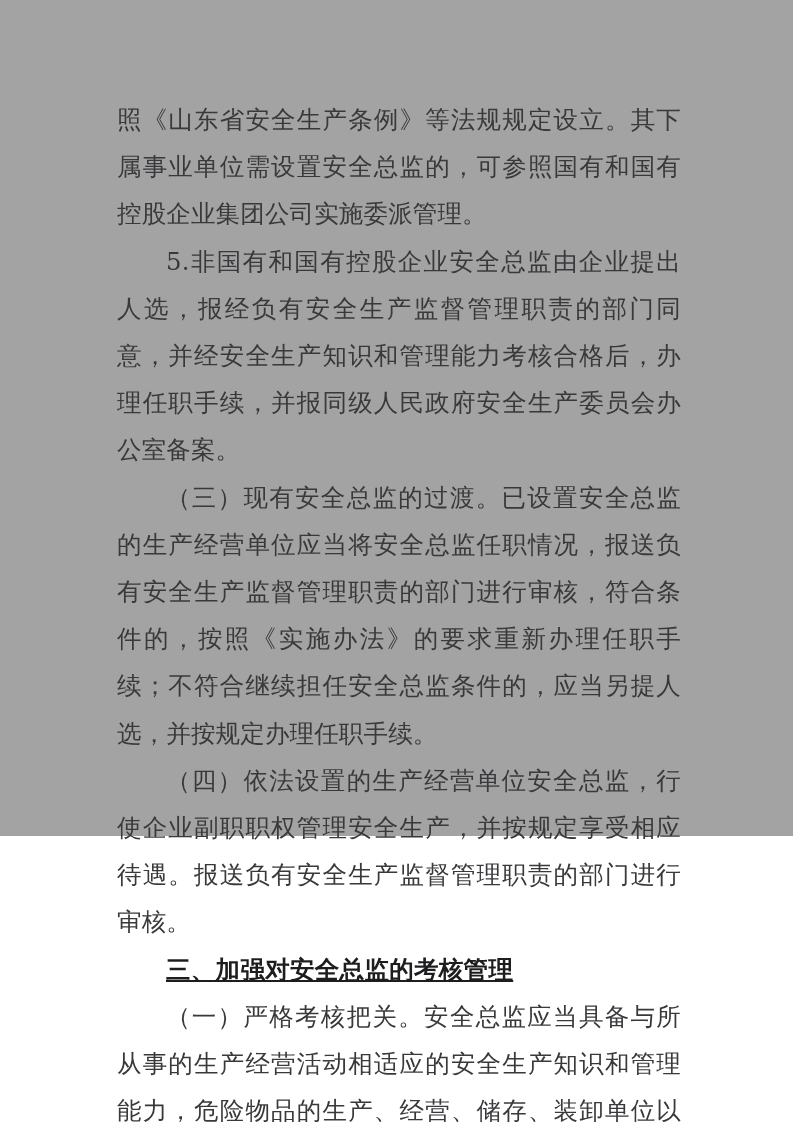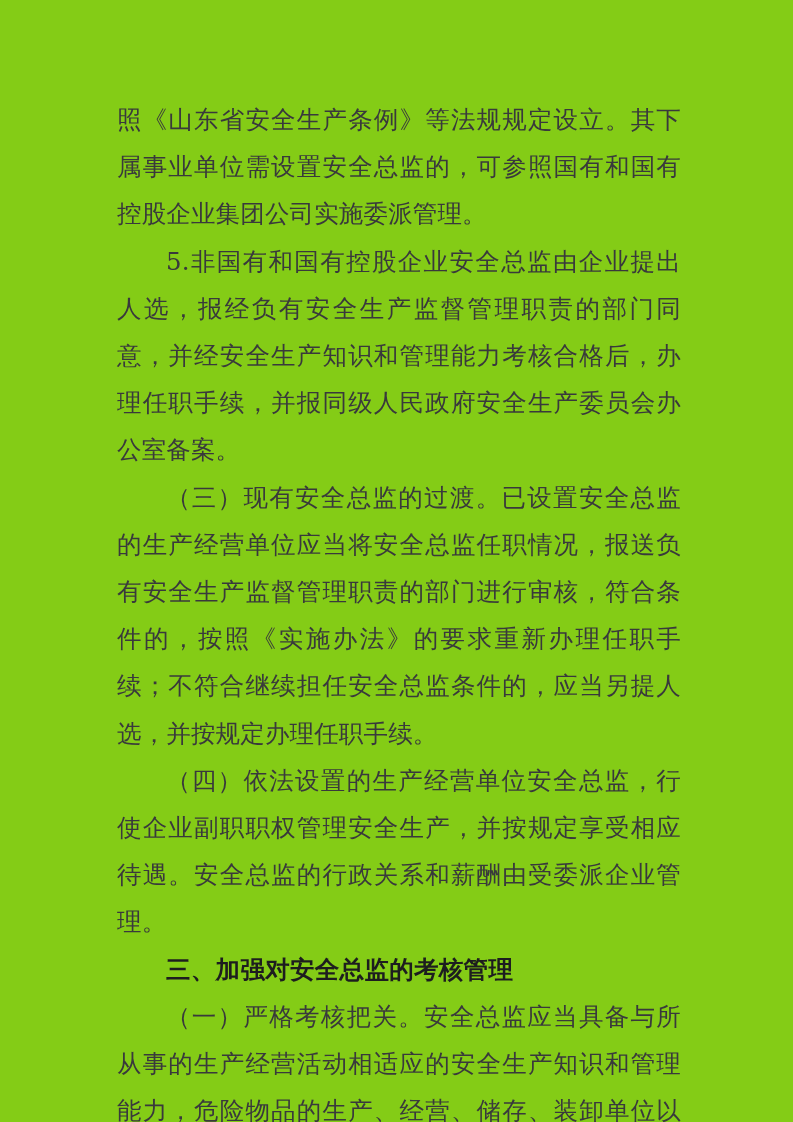--- a/index.html
+++ b/index.html
@@ -9,22 +9,22 @@
   }
   body {
     width: 793px;
     height: 1122px;
     overflow: hidden;
     font-family: "DejaVu Serif", "Liberation Serif", serif;
   }
   .page {
     position: relative;
     width: 793px;
-    height: 1122px;
-    background: #84cc16;
+    height: 836px;
+    background: #a3a3a3;
     box-sizing: border-box;
   }
   .content {
     position: absolute;
     left: 117px;
     top: 96px;
     width: 564px;
   }
   .para {
     font-size: 24.5px;
@@ -42,34 +42,35 @@
   }
   .heading {
     font-size: 24.5px;
     line-height: 47.2px;
     color: #1d1d1f;
     font-weight: bold;
     text-indent: 49px;
     margin: 0;
     letter-spacing: 0.3px;
     text-align: left;
+    text-decoration: underline;
   }
 </style>
 </head>
 <body>
 
 <div class="page">
   <div class="content">
 
     <p class="para">照《山东省安全生产条例》等法规规定设立。其下属事业单位需设置安全总监的，可参照国有和国有控股企业集团公司实施委派管理。</p>
 
     <p class="para indent">5.非国有和国有控股企业安全总监由企业提出人选，报经负有安全生产监督管理职责的部门同意，并经安全生产知识和管理能力考核合格后，办理任职手续，并报同级人民政府安全生产委员会办公室备案。</p>
 
     <p class="para indent">（三）现有安全总监的过渡。已设置安全总监的生产经营单位应当将安全总监任职情况，报送负有安全生产监督管理职责的部门进行审核，符合条件的，按照《实施办法》的要求重新办理任职手续；不符合继续担任安全总监条件的，应当另提人选，并按规定办理任职手续。</p>
 
-    <p class="para indent">（四）依法设置的生产经营单位安全总监，行使企业副职职权管理安全生产，并按规定享受相应待遇。安全总监的行政关系和薪酬由受委派企业管理。</p>
+    <p class="para indent">（四）依法设置的生产经营单位安全总监，行使企业副职职权管理安全生产，并按规定享受相应待遇。报送负有安全生产监督管理职责的部门进行审核。</p>
 
     <p class="heading">三、加强对安全总监的考核管理</p>
 
     <p class="para indent">（一）严格考核把关。安全总监应当具备与所从事的生产经营活动相适应的安全生产知识和管理能力，危险物品的生产、经营、储存、装卸单位以及矿山、金属冶炼、建筑施工、运输单位设置的安全总监，由主管的负有安全生产监督管理职责的部门对其安全生产知识和管理能力考核合格。粉尘涉爆单位和从业人员300人以上的其他生产经营单位的安全总监的考核参照执行。安</p>
 
   </div>
 </div>
 
 </body></html>

